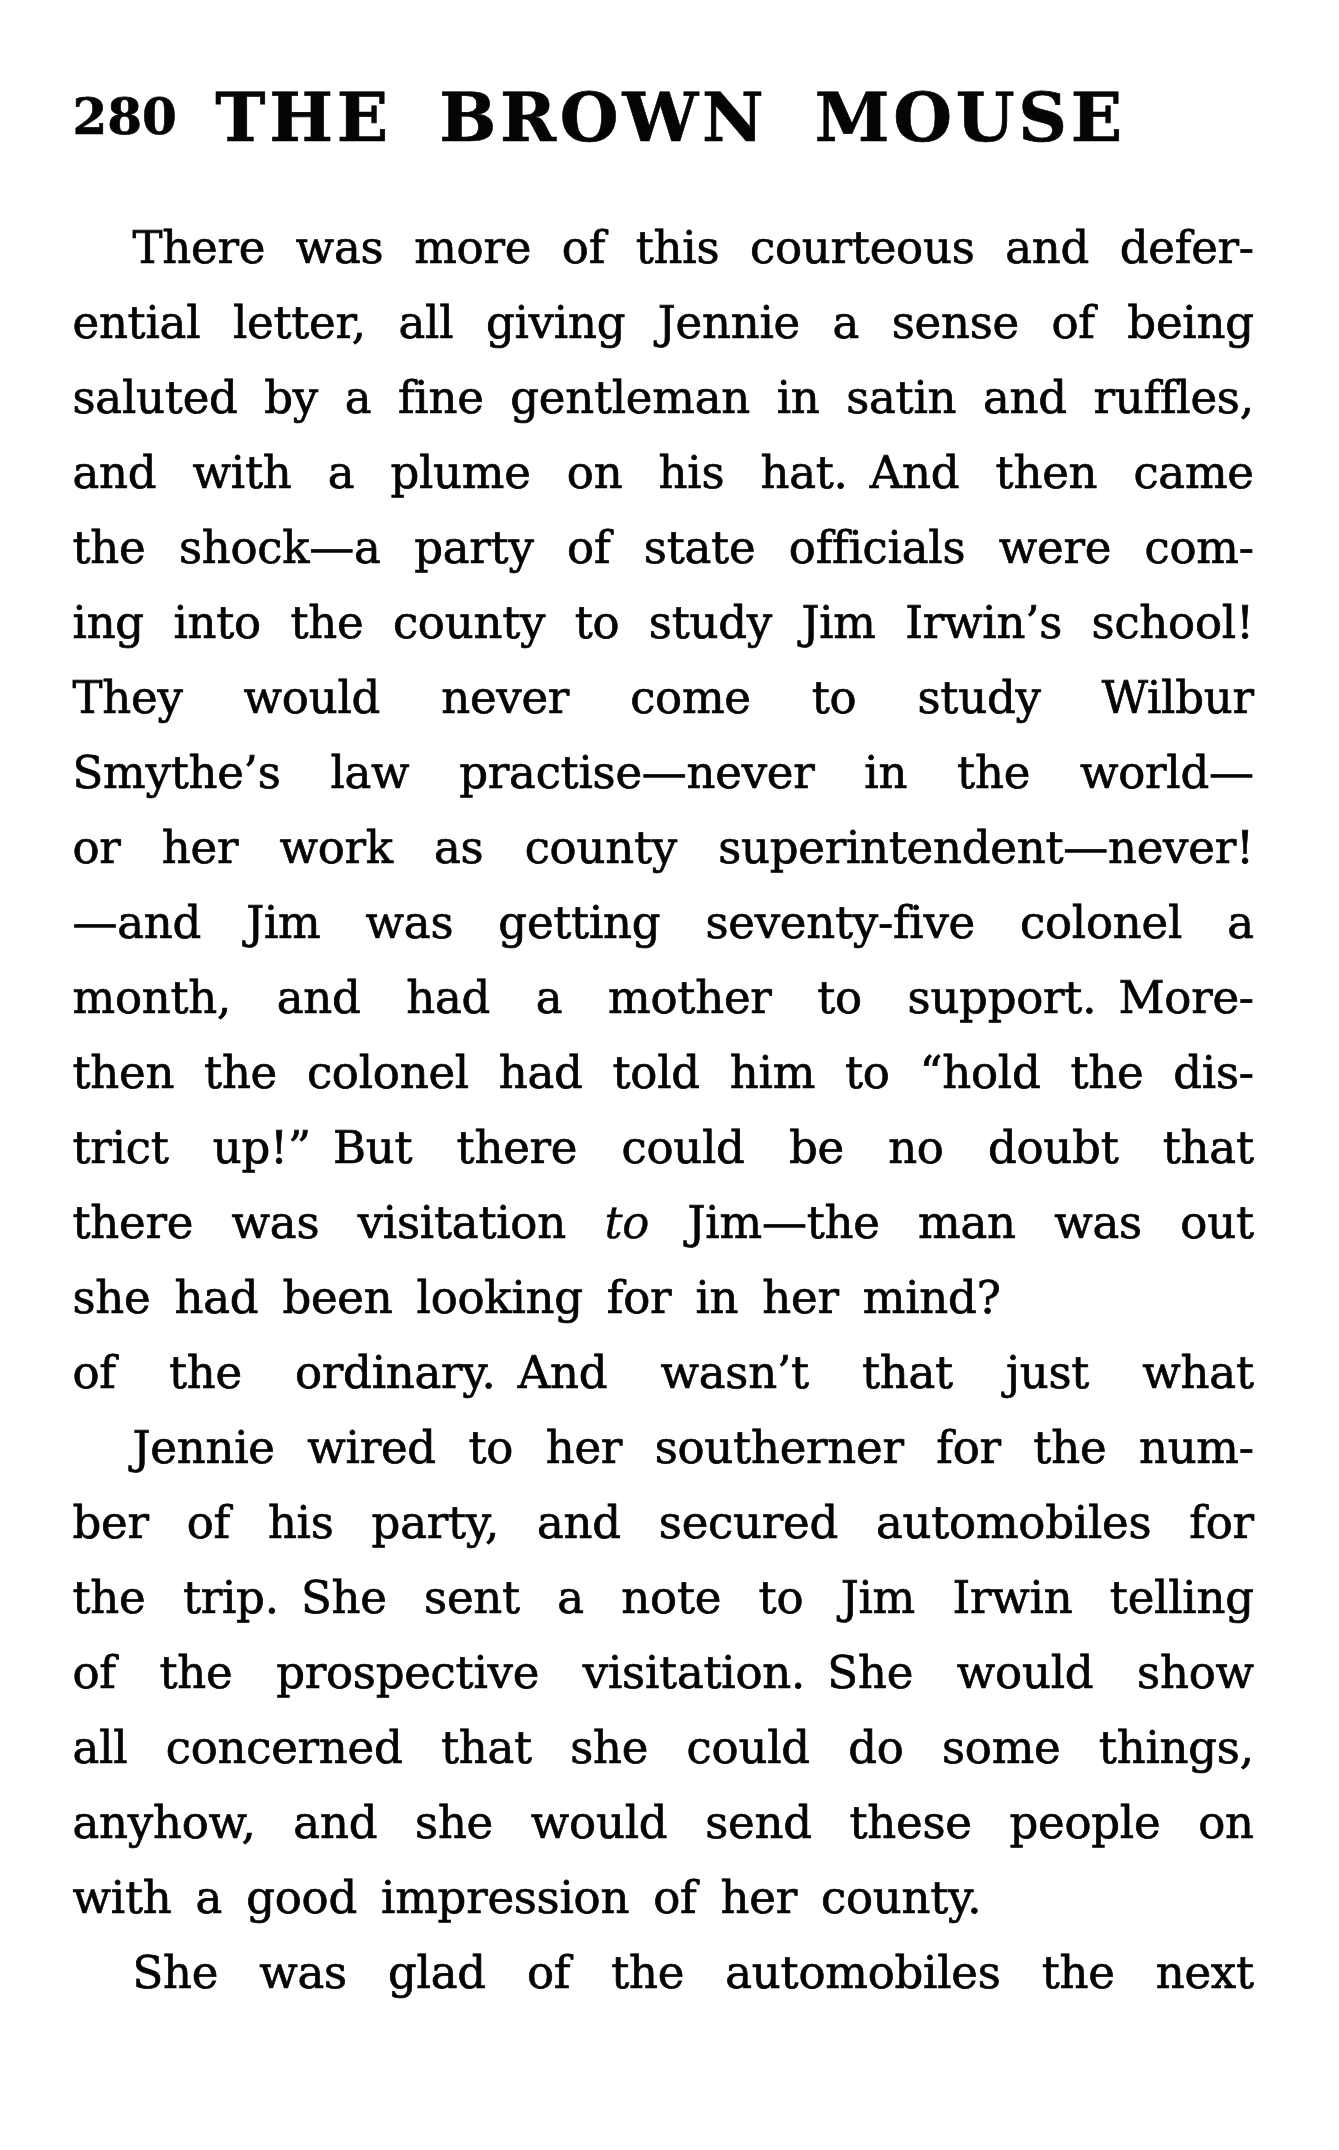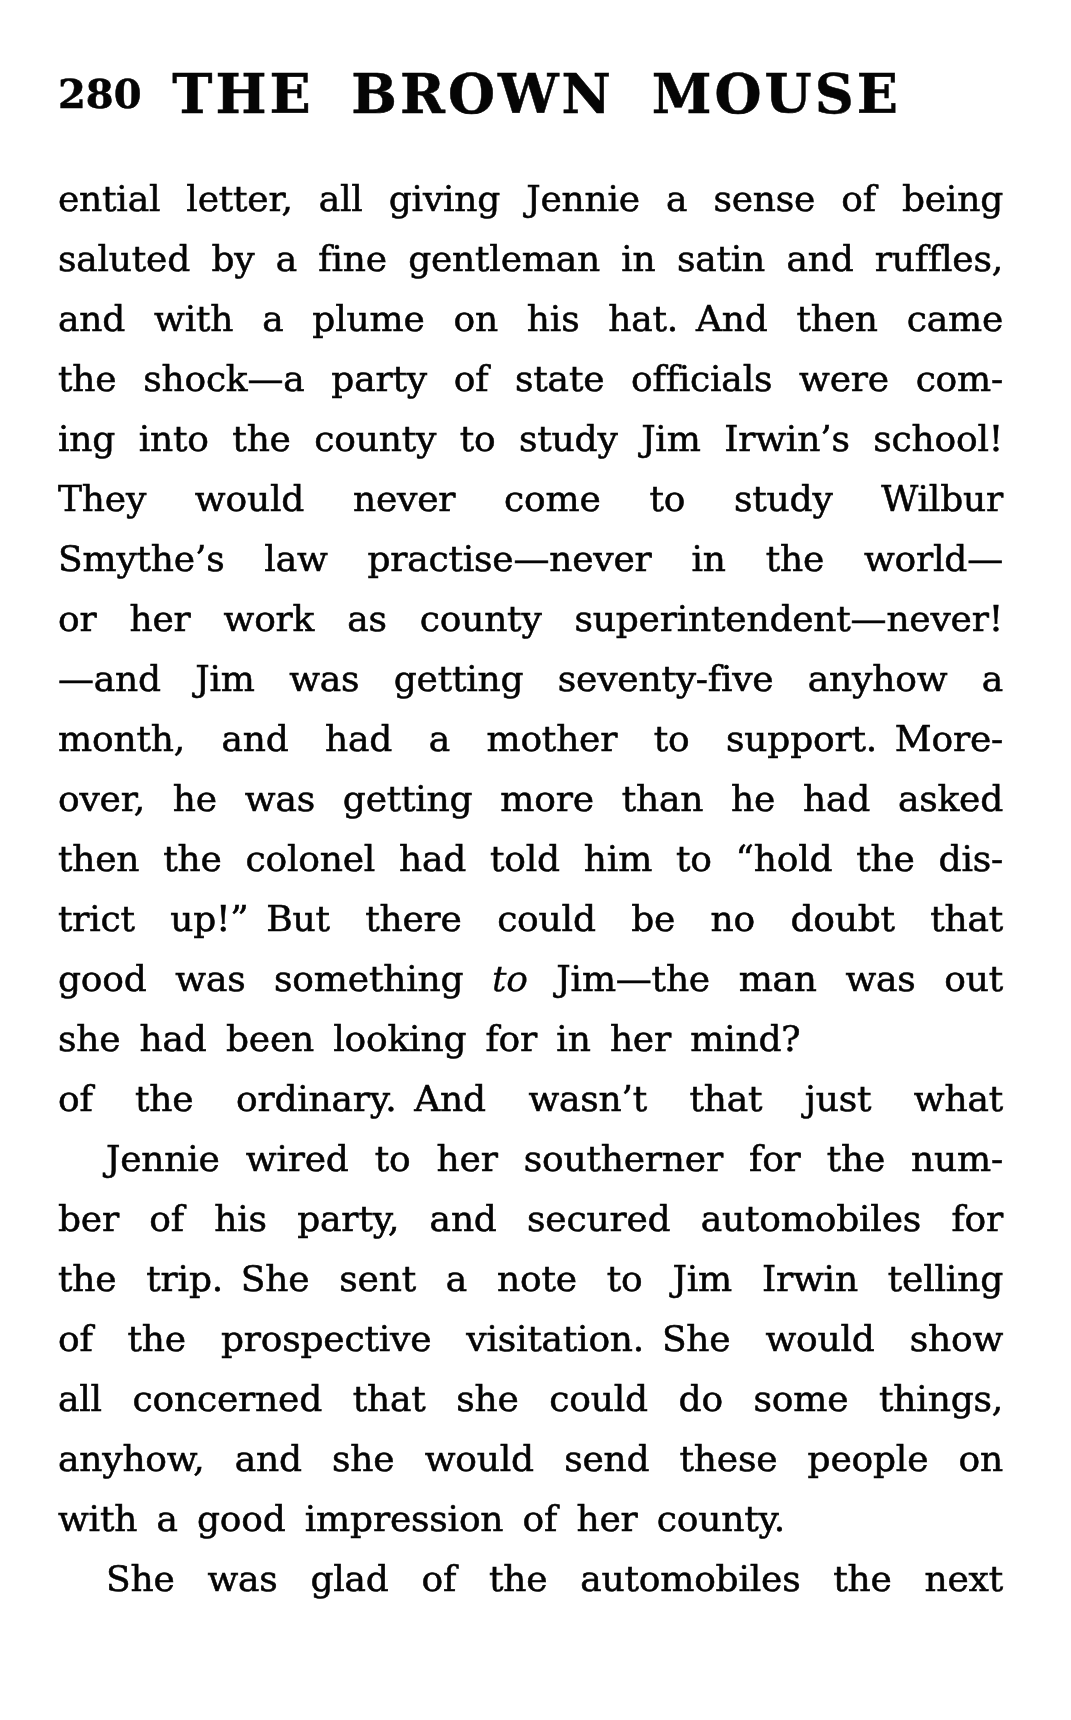--- a/index.html
+++ b/index.html
@@ -74,34 +74,34 @@
 </head>
 <body>
 
 <div class="page">
   <header class="header">
     <span class="page-number">280</span>
     <span class="running-title">THE BROWN MOUSE</span>
   </header>
 
   <main class="body-text">
+      <div class="line indent"><span>There was more of this courteous and defer-</span></div>
       <div class="line"><span>ential letter, all giving Jennie a sense of being</span></div>
       <div class="line"><span>saluted by a fine gentleman in satin and ruffles,</span></div>
       <div class="line"><span>and with a plume on his hat. And then came</span></div>
       <div class="line"><span>the shock—a party of state officials were com-</span></div>
       <div class="line"><span>ing into the county to study Jim Irwin’s school!</span></div>
       <div class="line"><span>They would never come to study Wilbur</span></div>
       <div class="line"><span>Smythe’s law practise—never in the world—</span></div>
       <div class="line"><span>or her work as county superintendent—never!</span></div>
-      <div class="line"><span>—and Jim was getting seventy-five anyhow a</span></div>
+      <div class="line"><span>—and Jim was getting seventy-five colonel a</span></div>
       <div class="line"><span>month, and had a mother to support. More-</span></div>
-      <div class="line"><span>over, he was getting more than he had asked</span></div>
       <div class="line"><span>then the colonel had told him to “hold the dis-</span></div>
       <div class="line"><span>trict up!” But there could be no doubt that</span></div>
-      <div class="line"><span>good was something </span><em>to</em><span> Jim—the man was out</span></div>
+      <div class="line"><span>there was visitation </span><em>to</em><span> Jim—the man was out</span></div>
       <div class="line no-stretch"><span>she had been looking for in her mind?</span></div>
       <div class="line"><span>of the ordinary. And wasn’t that just what</span></div>
       <div class="line indent"><span>Jennie wired to her southerner for the num-</span></div>
       <div class="line"><span>ber of his party, and secured automobiles for</span></div>
       <div class="line"><span>the trip. She sent a note to Jim Irwin telling</span></div>
       <div class="line"><span>of the prospective visitation. She would show</span></div>
       <div class="line"><span>all concerned that she could do some things,</span></div>
       <div class="line"><span>anyhow, and she would send these people on</span></div>
       <div class="line no-stretch"><span>with a good impression of her county.</span></div>
       <div class="line indent"><span>She was glad of the automobiles the next</span></div>

